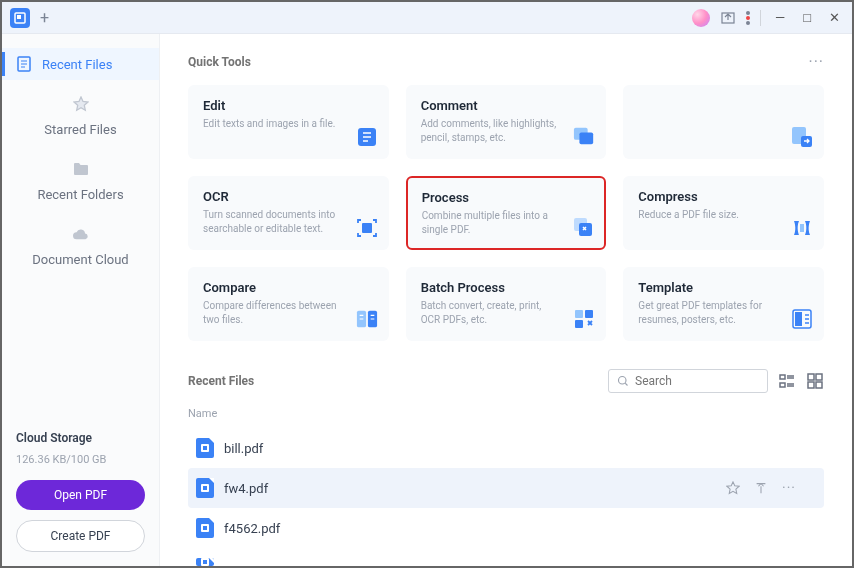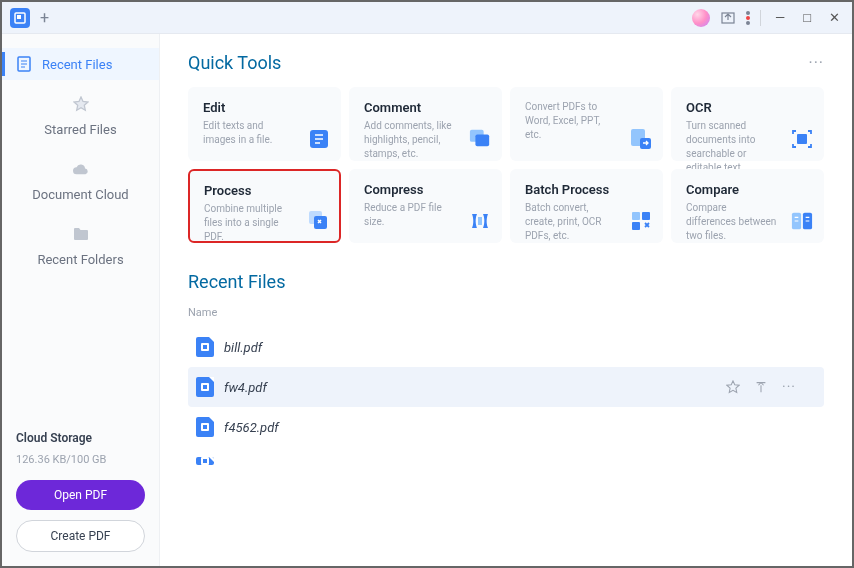--- a/index.html
+++ b/index.html
@@ -33,45 +33,45 @@
 .cloud-usage { font-size: 11px; color: #9ca3af; margin-bottom: 14px; }
 .btn { width: 100%; padding: 8px 0; border-radius: 16px; font-size: 12px; text-align: center; cursor: pointer; border: none; }
 .btn.primary { background: #6d28d9; color: #fff; margin-bottom: 10px; }
 .btn.secondary { background: #fff; color: #374151; border: 1px solid #d1d5db; }
 
 .main { flex: 1; padding: 18px 28px 0 28px; overflow-y: auto; position: relative; }
 .main::-webkit-scrollbar { width: 8px; }
 .main::-webkit-scrollbar-thumb { background: #d1d5db; border-radius: 4px; }
 
 .section-head { display: flex; justify-content: space-between; align-items: center; margin-bottom: 14px; }
-.section-title { font-size: 18px; font-weight: 400; color: #0369a1; }
+.section-title { font-size: 12px; font-weight: 700; color: #737373; }
 .section-more { color: #9ca3af; font-size: 16px; letter-spacing: 1px; cursor: pointer; }
 
-.tools-grid { display: grid; grid-template-columns: repeat(4, 1fr); gap: 8px; margin-bottom: 28px; }
+.tools-grid { display: grid; grid-template-columns: repeat(3, 1fr); gap: 17px; margin-bottom: 28px; }
 .tool-card { background: #f8fafc; border-radius: 6px; padding: 12px 14px; height: 74px; position: relative; cursor: pointer; border: 1px solid transparent; }
 .tool-card.highlighted { border: 2px solid #dc2626; }
 .tool-title { font-size: 13px; font-weight: 600; color: #1f2937; margin-bottom: 4px; }
 .tool-desc { font-size: 10px; color: #9ca3af; line-height: 1.4; padding-right: 30px; }
 .tool-icon { position: absolute; right: 10px; bottom: 10px; width: 22px; height: 22px; display: flex; align-items: center; justify-content: center; }
 
 .recent-head { display: flex; justify-content: space-between; align-items: center; margin-bottom: 10px; }
 .recent-controls { display: flex; align-items: center; gap: 10px; }
 .search-box { display: flex; align-items: center; border: 1px solid #d1d5db; border-radius: 3px; padding: 4px 8px; width: 160px; }
 .search-box svg { width: 12px; height: 12px; color: #9ca3af; margin-right: 6px; flex-shrink: 0; }
 .search-box input { border: none; outline: none; font-size: 12px; color: #6b7280; width: 100%; background: transparent; }
 .view-btn { width: 18px; height: 18px; display: flex; align-items: center; justify-content: center; color: #6b7280; cursor: pointer; }
 
 .file-header { font-size: 11px; color: #9ca3af; padding: 4px 0 8px 0; }
 .file-row { display: flex; align-items: center; padding: 10px 8px; gap: 10px; border-radius: 4px; }
 .file-row.active { background: #eef3fb; }
 .file-icon { width: 18px; height: 20px; background: #3b82f6; border-radius: 2px 2px 2px 2px; position: relative; display: flex; align-items: center; justify-content: center; flex-shrink:0;}
 .file-icon::after { content: ''; position: absolute; top: 0; right: 0; border-style: solid; border-width: 0 5px 5px 0; border-color: transparent #fff transparent transparent; }
 .file-icon-inner { width: 8px; height: 8px; background: #fff; border-radius: 1px; position: relative; }
 .file-icon-inner::before { content: ''; position: absolute; width: 4px; height: 4px; background: #3b82f6; left: 2px; top: 2px; }
-.file-name { font-size: 13px; color: #374151; flex: 1; font-style: italic; }
+.file-name { font-size: 13px; color: #374151; flex: 1; }
 .file-actions { display: flex; align-items: center; gap: 14px; color: #9ca3af; padding-right: 20px; }
 .fa-icon { width: 14px; height: 14px; cursor: pointer; }
 </style>
 </head>
 <body>
 
 <div class="window">
 
   <div class="titlebar">
     <div class="titlebar-left">
@@ -117,33 +117,33 @@
         <div class="side-item">
           <div class="si-icon">
             <svg width="16" height="16" viewBox="0 0 16 16" fill="none">
                 <path d="M8 1l2 4.5 5 .5-3.7 3.3 1 4.9L8 11.8 3.7 14.2l1-4.9L1 6l5-.5L8 1z" stroke="#c0c6d0" stroke-width="1.3" fill="#e5e9f0"></path>
               </svg>
           </div>
           <span class="label">Starred Files</span>
         </div>
         <div class="side-item">
           <div class="si-icon">
+            <svg width="16" height="14" viewBox="0 0 16 14" fill="#c0c6d0">
+                <path d="M1 2a1 1 0 011-1h4l1.5 2H14a1 1 0 011 1v8a1 1 0 01-1 1H2a1 1 0 01-1-1V2z"></path>
+              </svg>
+          </div>
+          <span class="label">Recent Folders</span>
+        </div>
+        <div class="side-item">
+          <div class="si-icon">
             <svg width="18" height="12" viewBox="0 0 18 12" fill="#c0c6d0">
                 <path d="M14 12H4a4 4 0 010-8 5 5 0 019.6 1.5A3.3 3.3 0 0114 12z"></path>
               </svg>
           </div>
           <span class="label">Document Cloud</span>
-        </div>
-        <div class="side-item">
-          <div class="si-icon">
-            <svg width="16" height="14" viewBox="0 0 16 14" fill="#c0c6d0">
-                <path d="M1 2a1 1 0 011-1h4l1.5 2H14a1 1 0 011 1v8a1 1 0 01-1 1H2a1 1 0 01-1-1V2z"></path>
-              </svg>
-          </div>
-          <span class="label">Recent Folders</span>
         </div>
       </div>
       <div class="cloud-panel">
         <div class="cloud-title">Cloud Storage</div>
         <div class="cloud-usage">126.36 KB/100 GB</div>
         <button class="btn primary">Open PDF</button>
         <button class="btn secondary">Create PDF</button>
       </div>
     </div>
 
@@ -168,21 +168,20 @@
           <div class="tool-title">Comment</div>
           <div class="tool-desc">Add comments, like highlights, pencil, stamps, etc.</div>
           <div class="tool-icon">
             <svg width="24" height="22" viewBox="0 0 24 22">
                 <rect x="1" y="1" width="15" height="13" rx="2" fill="#93c5fd"></rect>
                 <rect x="7" y="6" width="15" height="13" rx="2" fill="#3b82f6"></rect>
               </svg>
           </div>
         </div>
         <div class="tool-card">
-          <div class="tool-desc">Convert PDFs to Word, Excel, PPT, etc.</div>
           <div class="tool-icon">
             <svg width="22" height="22" viewBox="0 0 22 22">
                 <rect x="1" y="1" width="14" height="17" rx="2" fill="#93c5fd"></rect>
                 <rect x="10" y="10" width="11" height="11" rx="2" fill="#3b82f6"></rect>
                 <path d="M13 15h5m-2-2l2 2-2 2" stroke="#fff" stroke-width="1.3" fill="none"></path>
               </svg>
           </div>
         </div>
         <div class="tool-card">
           <div class="tool-title">OCR</div>
@@ -211,46 +210,82 @@
           <div class="tool-desc">Reduce a PDF file size.</div>
           <div class="tool-icon">
             <svg width="22" height="22" viewBox="0 0 22 22">
                 <path d="M3 4 C3 4 6 11 3 18 L8 18 C8 18 5 11 8 4 Z" fill="#3b82f6"></path>
                 <path d="M19 4 C19 4 16 11 19 18 L14 18 C14 18 17 11 14 4 Z" fill="#3b82f6"></path>
                 <rect x="9" y="7" width="4" height="8" fill="#93c5fd"></rect>
               </svg>
           </div>
         </div>
         <div class="tool-card">
+          <div class="tool-title">Compare</div>
+          <div class="tool-desc">Compare differences between two files.</div>
+          <div class="tool-icon">
+            <svg width="24" height="22" viewBox="0 0 24 22">
+                <rect x="1" y="2" width="10" height="18" rx="2" fill="#93c5fd"></rect>
+                <rect x="13" y="2" width="10" height="18" rx="2" fill="#3b82f6"></rect>
+                <path d="M4 7h4M4 11h4M16 7h4M16 11h4" stroke="#fff" stroke-width="1.3"></path>
+              </svg>
+          </div>
+        </div>
+        <div class="tool-card">
           <div class="tool-title">Batch Process</div>
           <div class="tool-desc">Batch convert, create, print, OCR PDFs, etc.</div>
           <div class="tool-icon">
             <svg width="22" height="22" viewBox="0 0 22 22">
                 <rect x="2" y="2" width="8" height="8" rx="1" fill="#93c5fd"></rect>
                 <rect x="12" y="2" width="8" height="8" rx="1" fill="#3b82f6"></rect>
                 <rect x="2" y="12" width="8" height="8" rx="1" fill="#3b82f6"></rect>
                 <path d="M15 13l4 4m0-4l-4 4" stroke="#3b82f6" stroke-width="1.8"></path>
               </svg>
           </div>
         </div>
         <div class="tool-card">
-          <div class="tool-title">Compare</div>
-          <div class="tool-desc">Compare differences between two files.</div>
-          <div class="tool-icon">
-            <svg width="24" height="22" viewBox="0 0 24 22">
-                <rect x="1" y="2" width="10" height="18" rx="2" fill="#93c5fd"></rect>
-                <rect x="13" y="2" width="10" height="18" rx="2" fill="#3b82f6"></rect>
-                <path d="M4 7h4M4 11h4M16 7h4M16 11h4" stroke="#fff" stroke-width="1.3"></path>
+          <div class="tool-title">Template</div>
+          <div class="tool-desc">Get great PDF templates for resumes, posters, etc.</div>
+          <div class="tool-icon">
+            <svg width="22" height="22" viewBox="0 0 22 22">
+                <rect x="2" y="2" width="18" height="18" rx="2" fill="none" stroke="#3b82f6" stroke-width="1.5"></rect>
+                <rect x="4" y="4" width="7" height="14" fill="#3b82f6"></rect>
+                <path d="M14 7h4M14 11h4M14 15h4" stroke="#3b82f6" stroke-width="1.3"></path>
               </svg>
           </div>
         </div>
       </div>
 
       <div class="recent-head">
         <div class="section-title">Recent Files</div>
+        <div class="recent-controls">
+          <div class="search-box">
+            <svg viewBox="0 0 16 16" fill="none" stroke="currentColor" stroke-width="1.5">
+                <circle cx="7" cy="7" r="5"></circle>
+                <path d="M11 11l3 3"></path>
+              </svg>
+            <input type="text" placeholder="Search" style="">
+          </div>
+          <div class="view-btn">
+            <svg width="16" height="16" viewBox="0 0 16 16" fill="none" stroke="#6b7280" stroke-width="1.5">
+                <rect x="1" y="2" width="5" height="4"></rect>
+                <path d="M8 3h7M8 5h7"></path>
+                <rect x="1" y="10" width="5" height="4"></rect>
+                <path d="M8 11h7M8 13h7"></path>
+              </svg>
+          </div>
+          <div class="view-btn">
+            <svg width="16" height="16" viewBox="0 0 16 16" fill="none" stroke="#6b7280" stroke-width="1.5">
+                <rect x="1" y="1" width="6" height="6"></rect>
+                <rect x="9" y="1" width="6" height="6"></rect>
+                <rect x="1" y="9" width="6" height="6"></rect>
+                <rect x="9" y="9" width="6" height="6"></rect>
+              </svg>
+          </div>
+        </div>
       </div>
 
       <div class="file-header">Name</div>
 
       <div class="file-row">
         <div class="file-icon">
             <div class="file-icon-inner"></div>
           </div>
         <div class="file-name">bill.pdf</div>
       </div>

